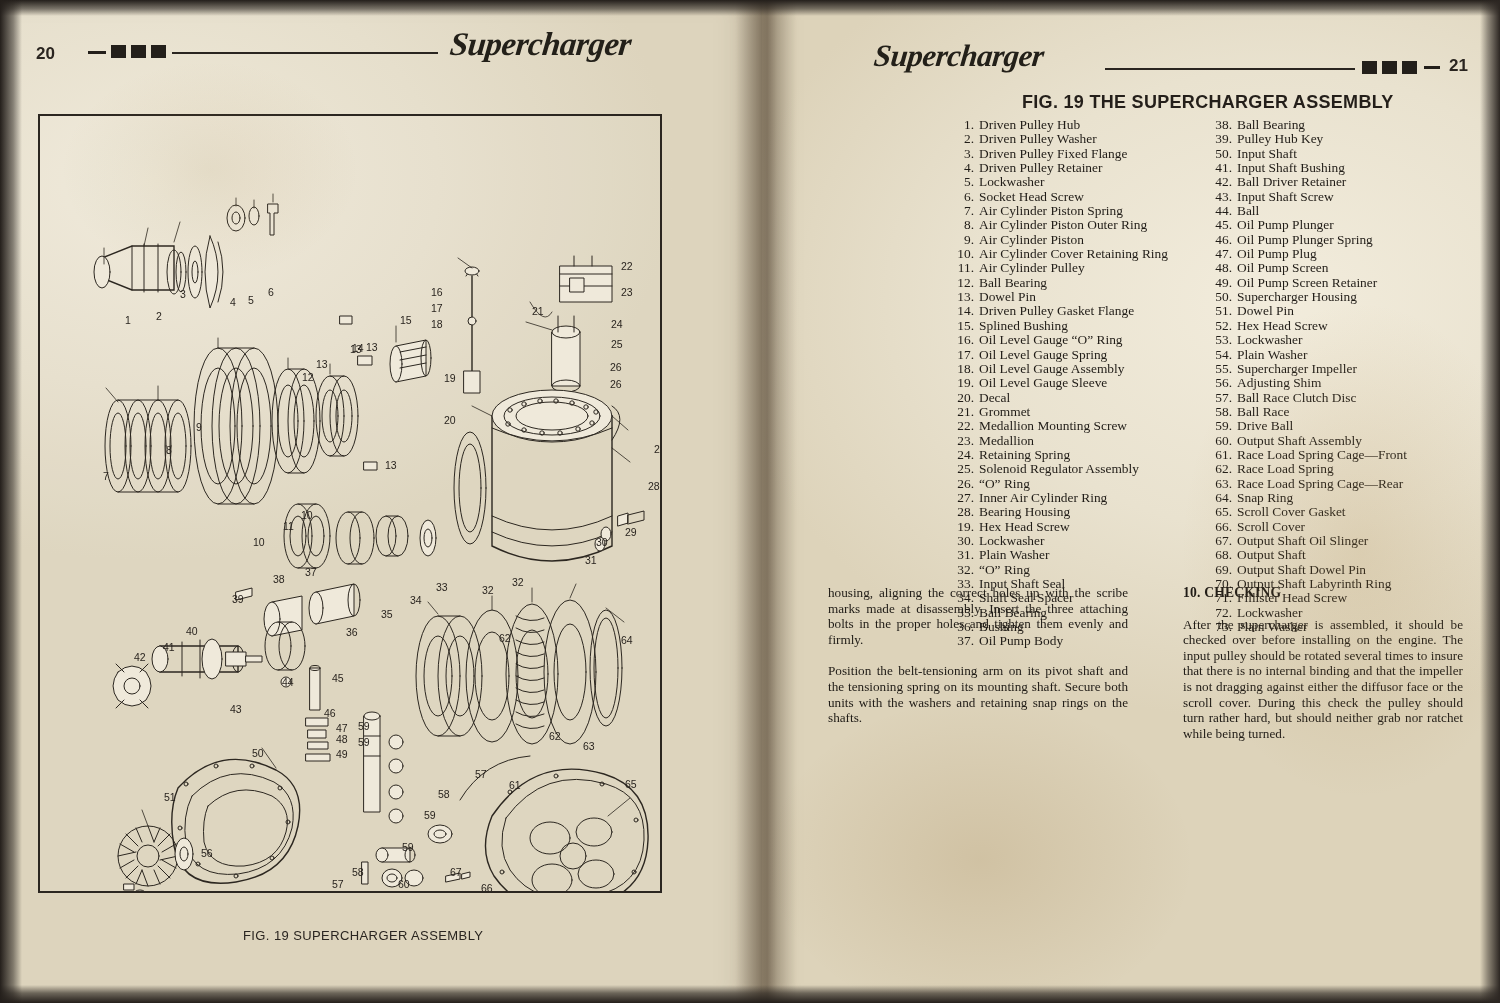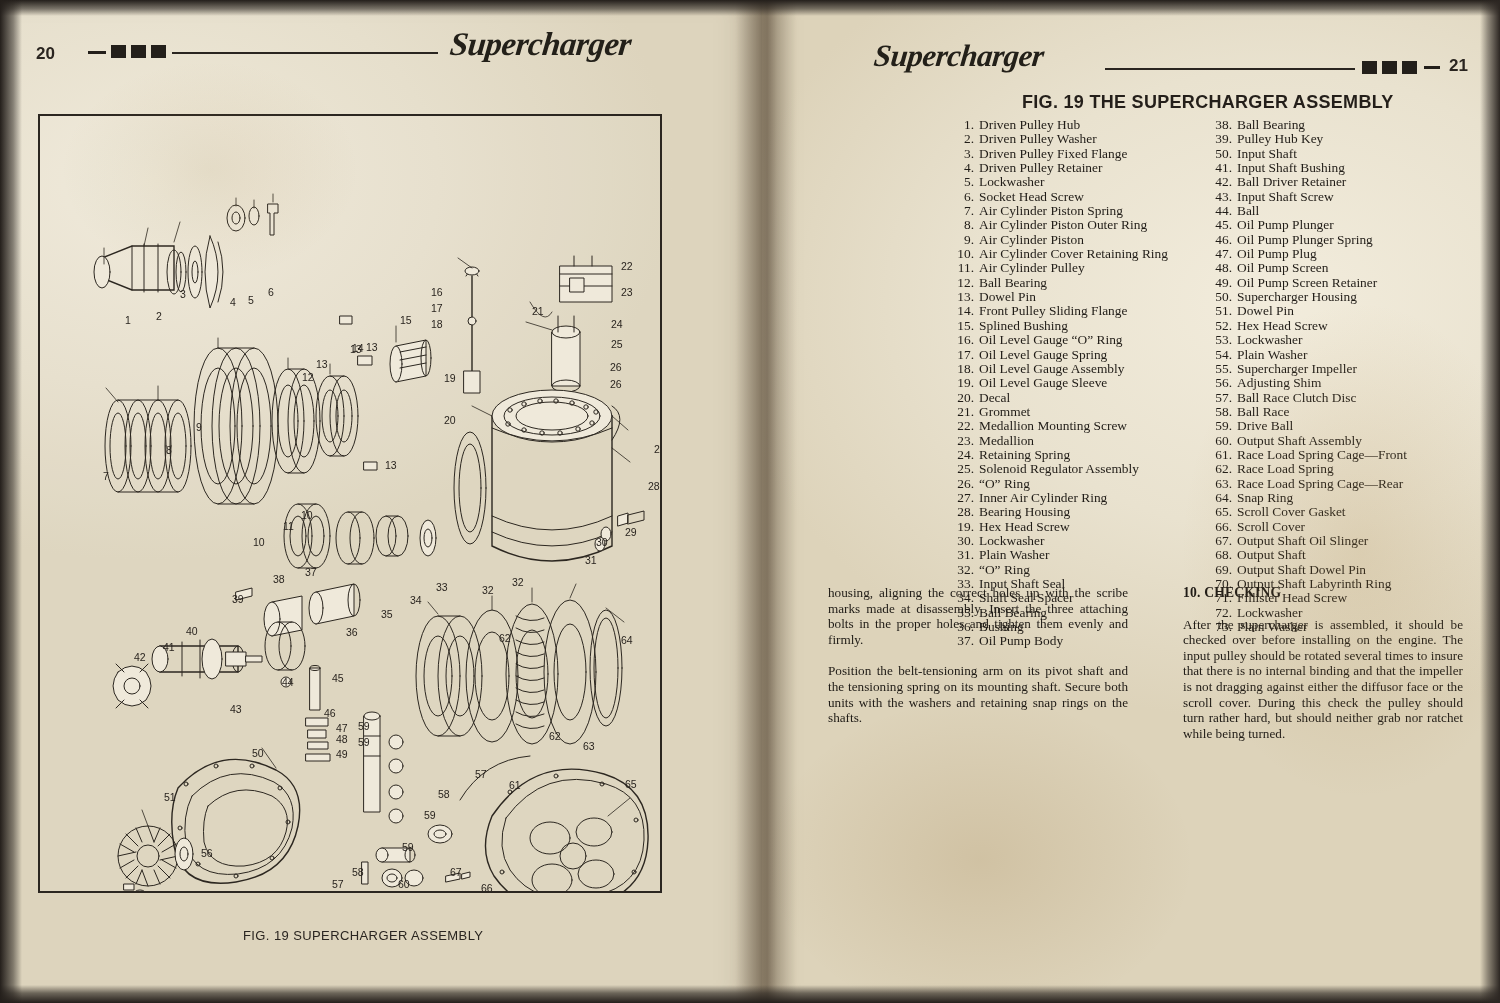--- a/index.html
+++ b/index.html
@@ -581,21 +581,21 @@
     <div class="partrow">
         <span class="pnum">12.</span>
         <span class="pname">Ball Bearing</span>
       </div>
     <div class="partrow">
         <span class="pnum">13.</span>
         <span class="pname">Dowel Pin</span>
       </div>
     <div class="partrow">
         <span class="pnum">14.</span>
-        <span class="pname">Front Pulley Sliding Flange</span>
+        <span class="pname">Driven Pulley Gasket Flange</span>
       </div>
     <div class="partrow">
         <span class="pnum">15.</span>
         <span class="pname">Splined Bushing</span>
       </div>
     <div class="partrow">
         <span class="pnum">16.</span>
         <span class="pname">Oil Level Gauge “O” Ring</span>
       </div>
     <div class="partrow">

